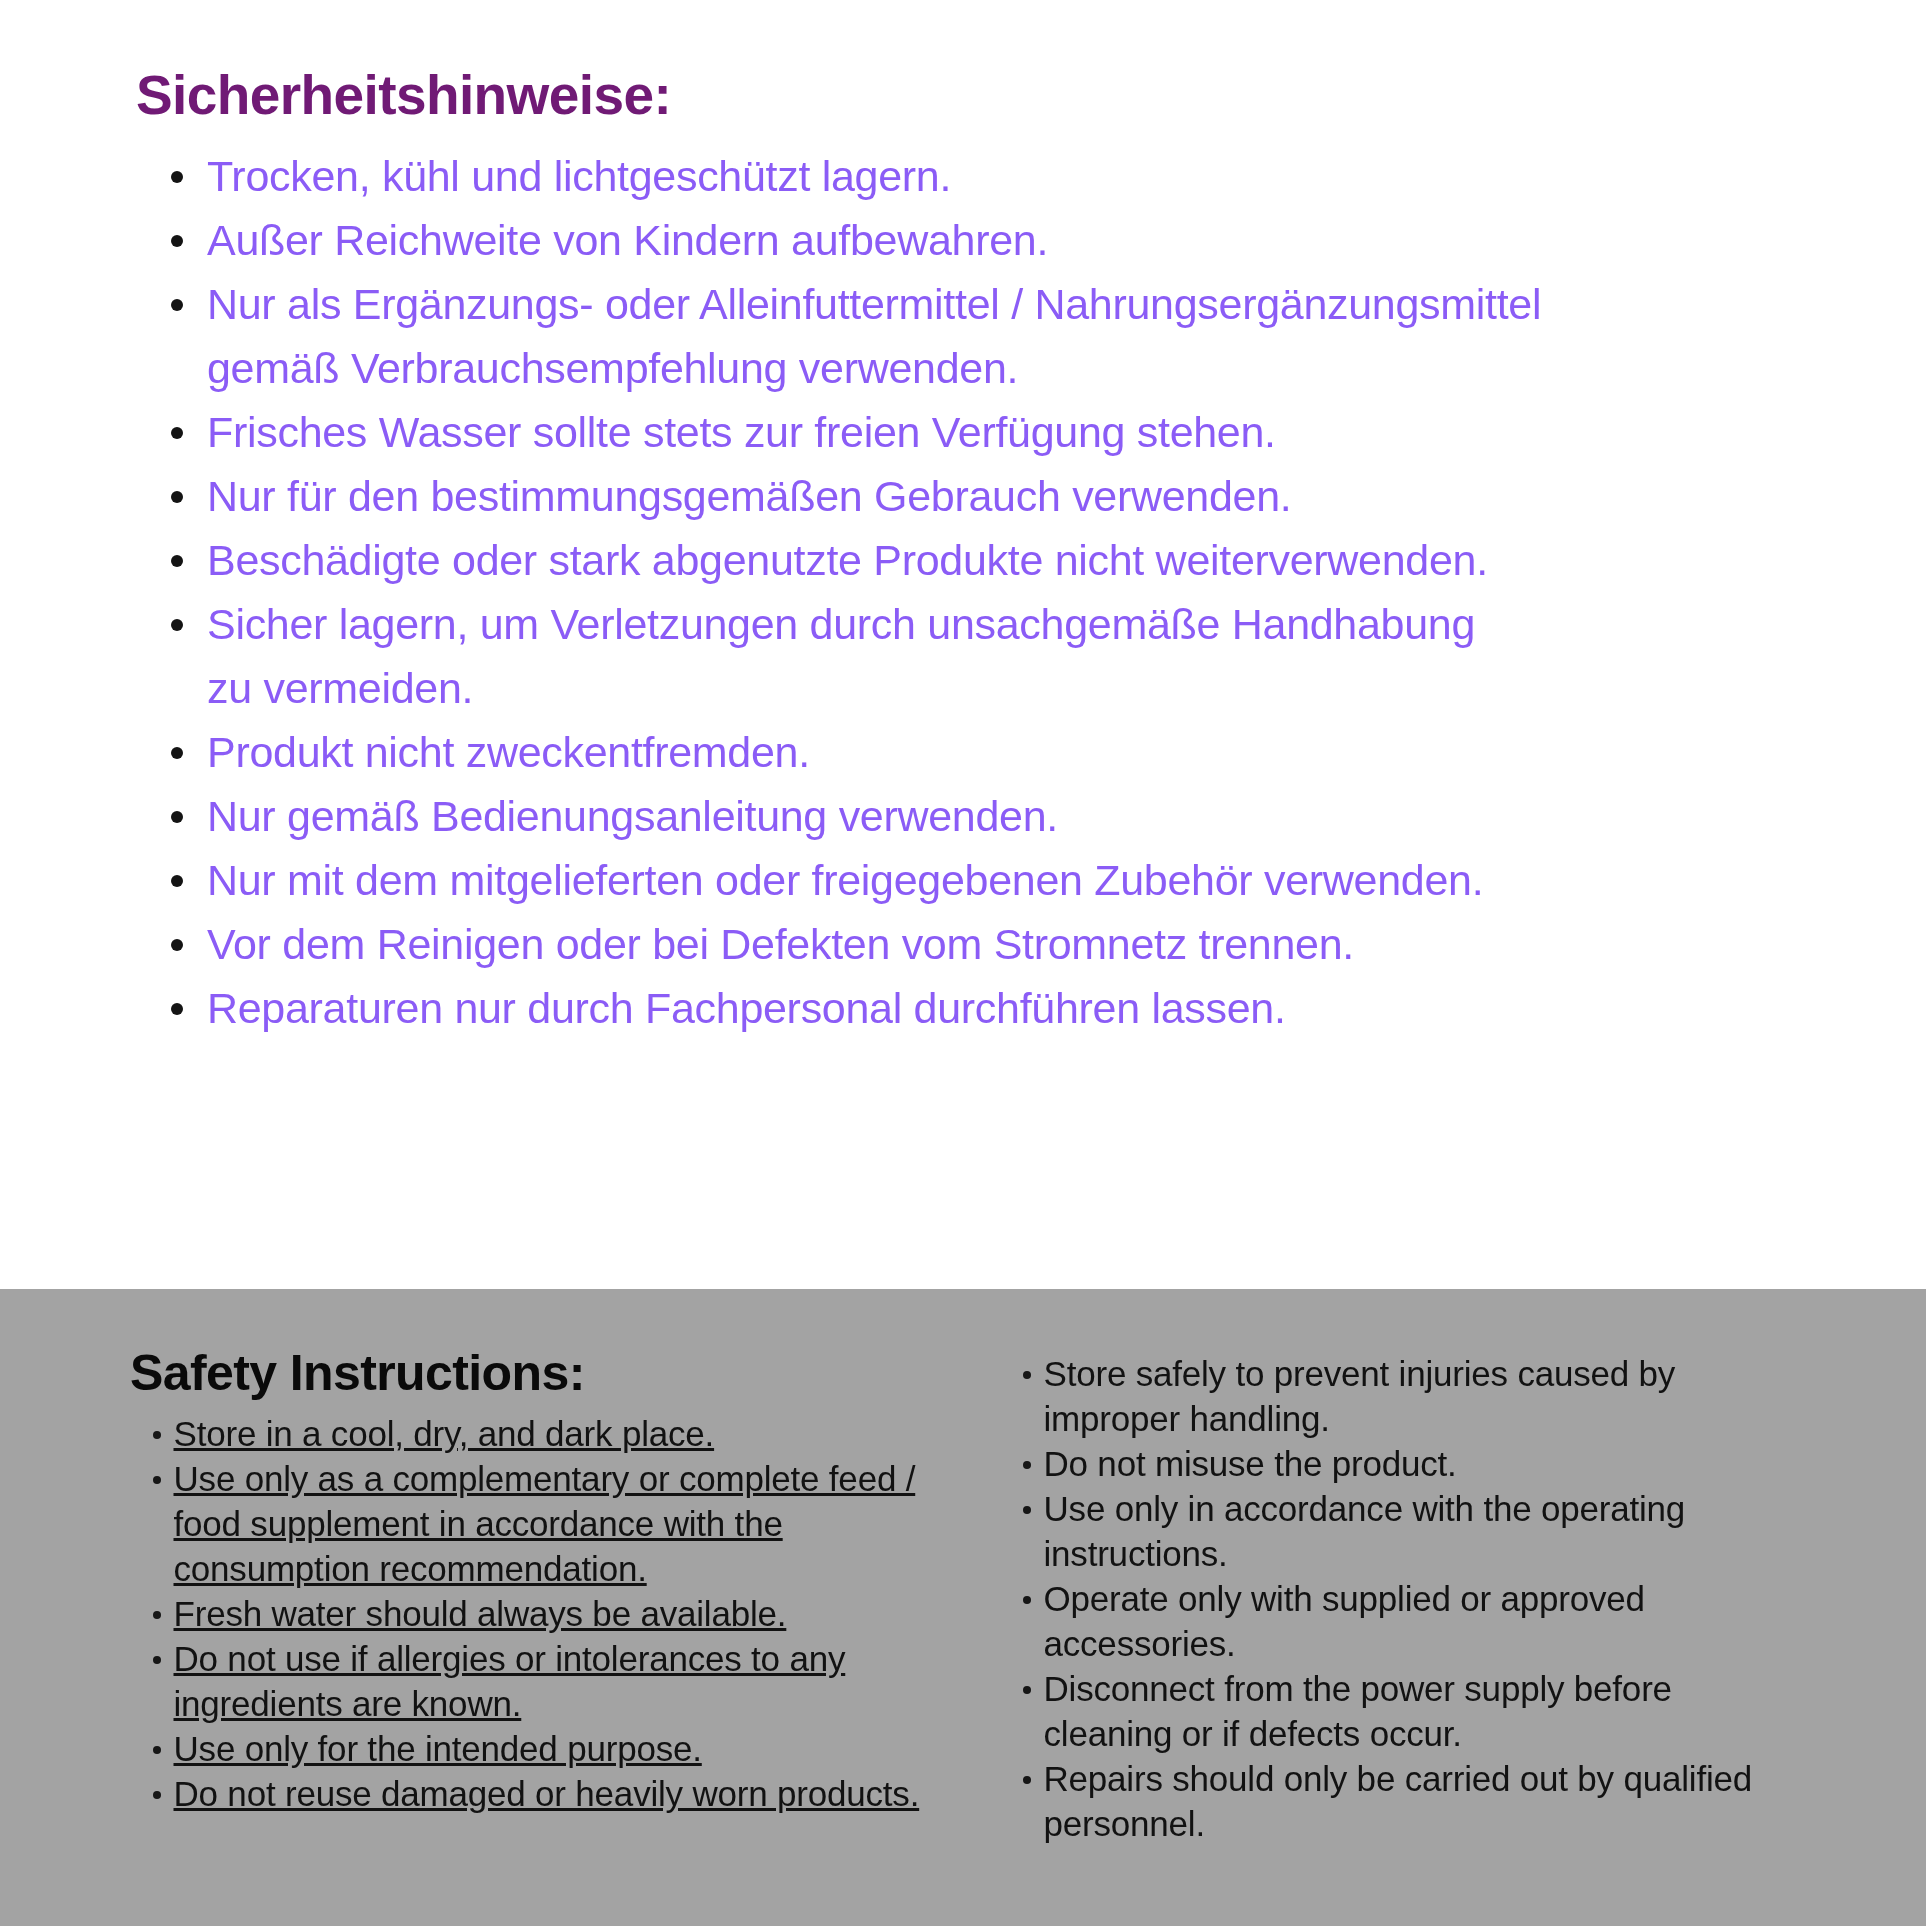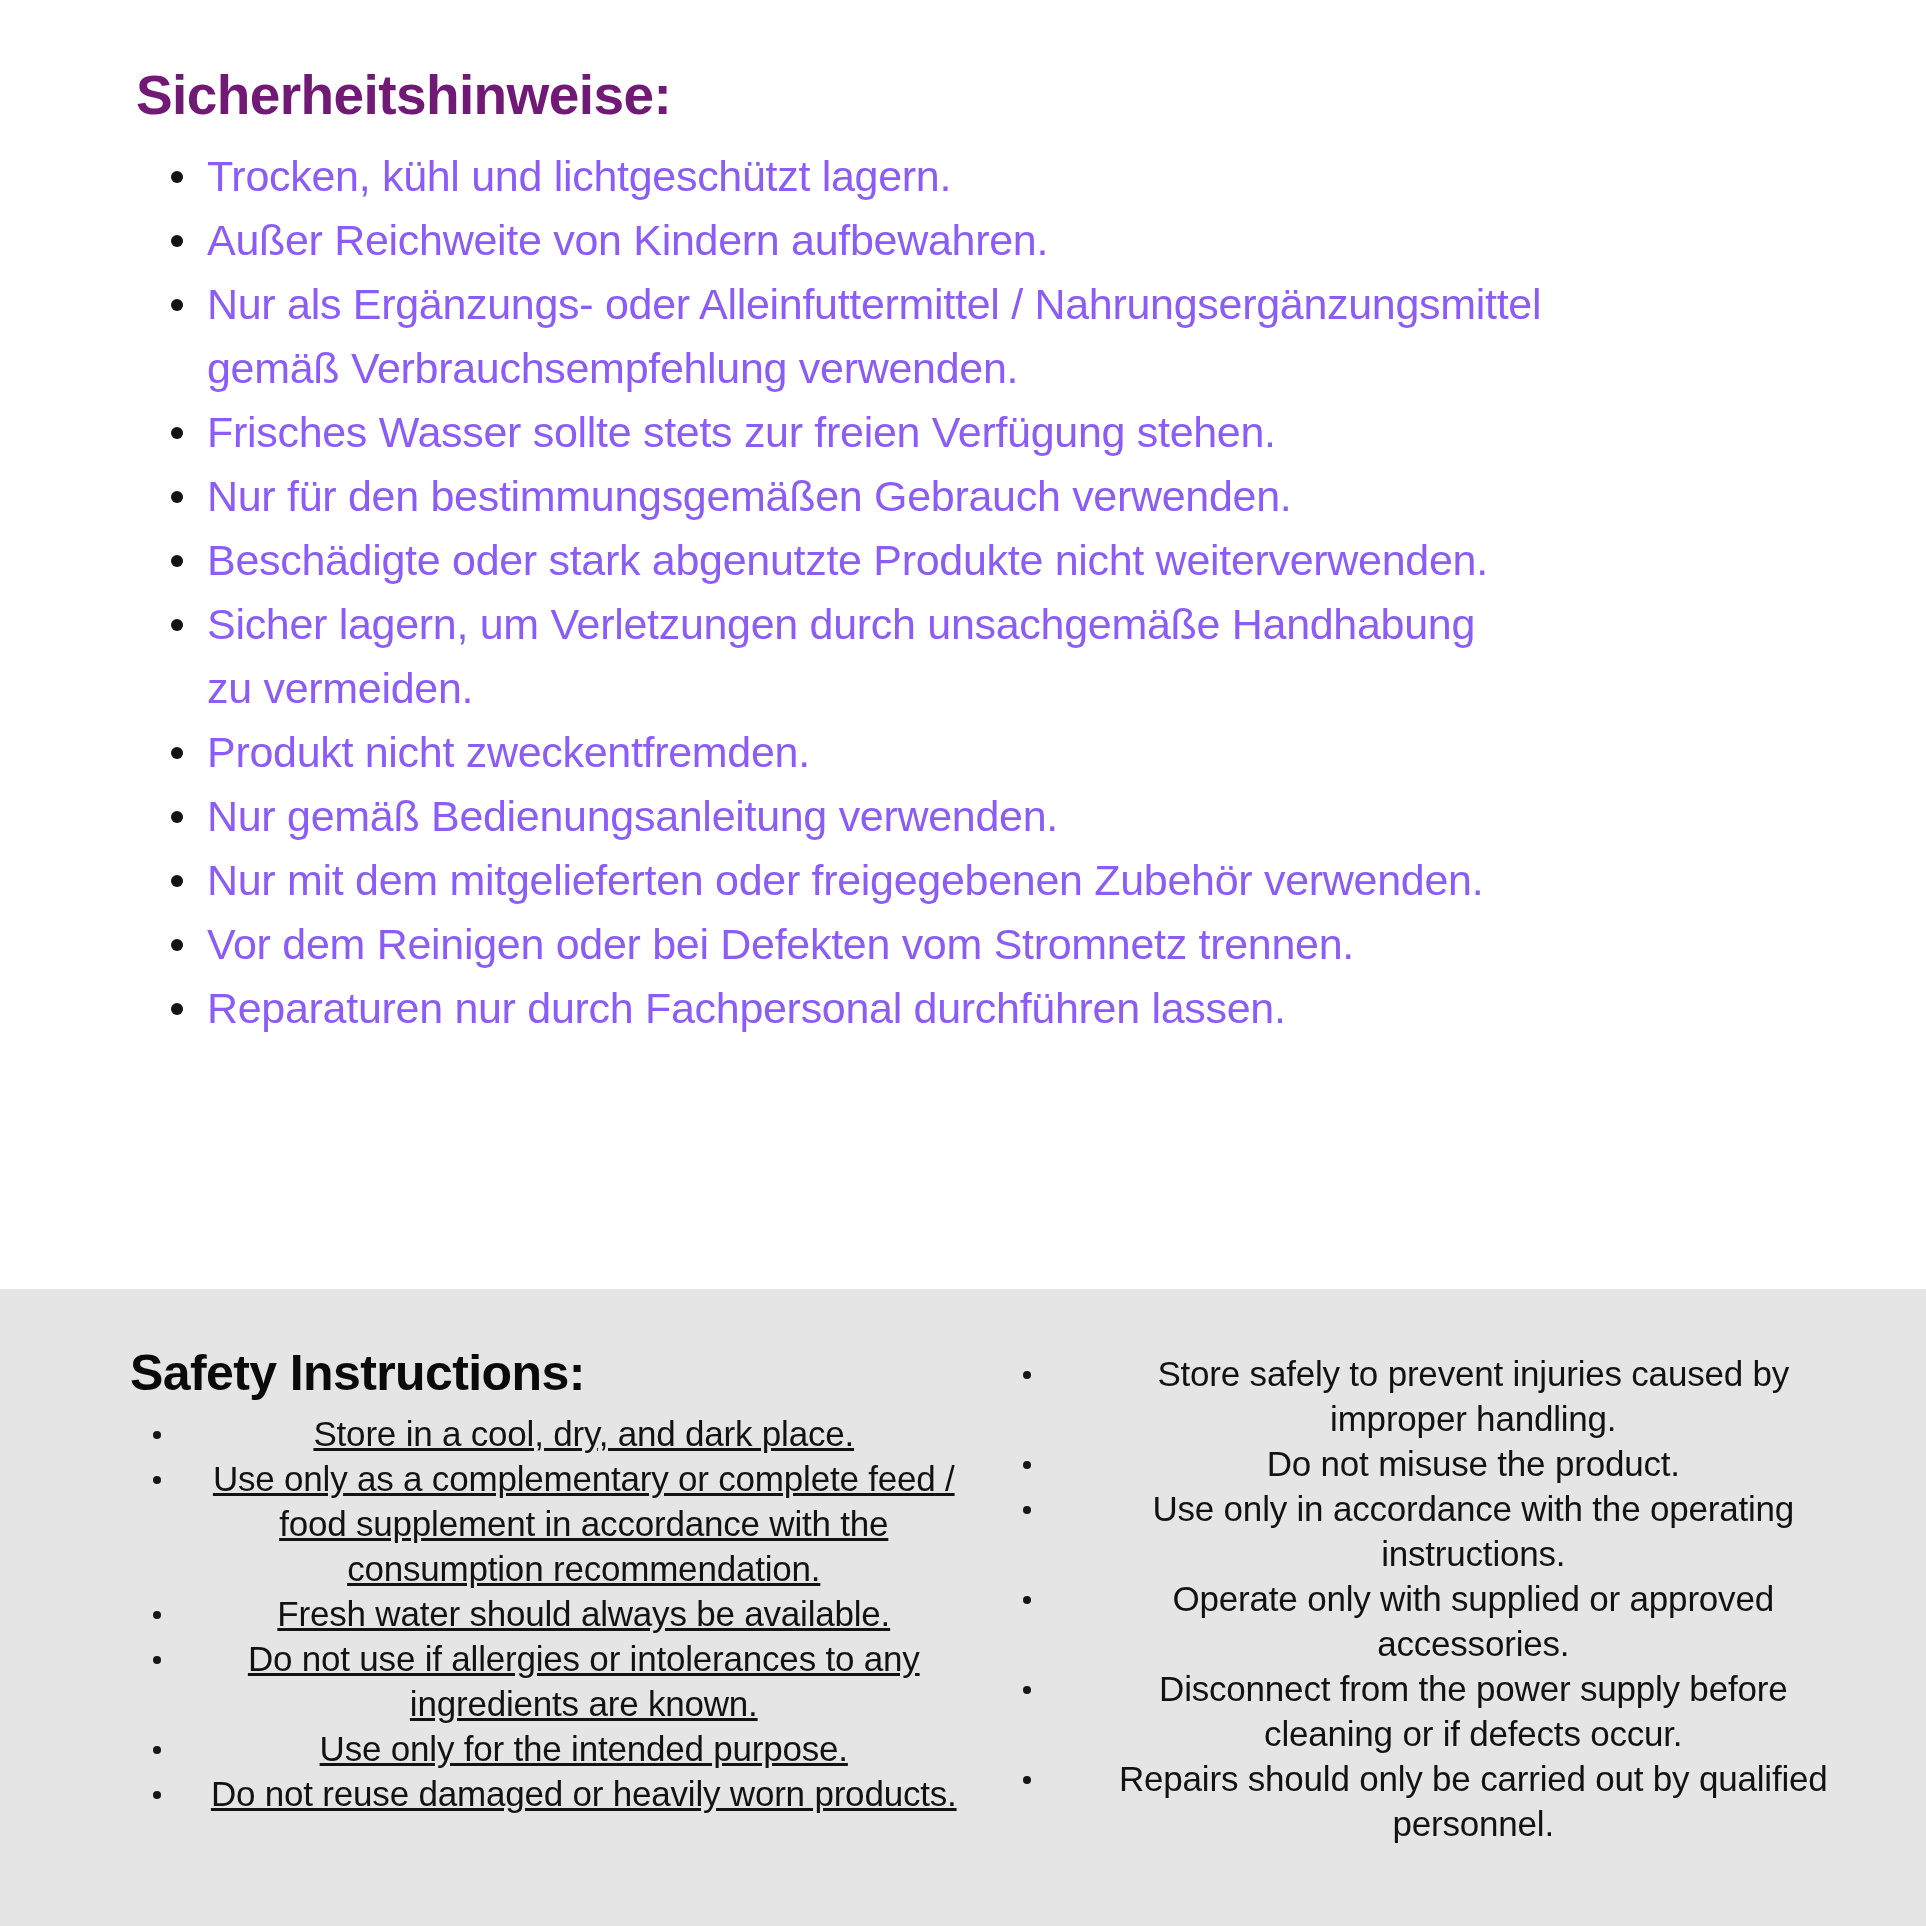--- a/index.html
+++ b/index.html
@@ -40,35 +40,34 @@
   .list-de li::before {
     content: "";
     position: absolute; left: 1.3px; top: 27px;
     width: 12.2px; height: 12.2px; border-radius: 50%;
     background: #141414;
   }
 
   
   .section-en {
     position: absolute; left: 0; top: 1289px; width: 1926px; height: 638px;
-    background: #e5e5e5;
+    background: #a3a3a3;
   }
   .title-en {
     position: absolute; left: 130px; top: 56px;
     margin: 0;
     font-size: 50px; line-height: 56px; font-weight: 700;
     color: #0a0a0a; letter-spacing: -0.6px;
   }
   .list-en {
     margin: 0; padding: 0; list-style: none;
     position: absolute;
     font-size: 35px; line-height: 45px;
     letter-spacing: -0.2px;
     color: #121212;
-    text-align: center;
   }
   .list-en li {
     position: relative;
     padding-left: 20.5px;
     white-space: pre-line;
   }
   .list-en li::before {
     content: "";
     position: absolute; left: 0; top: 20px;
     width: 8.3px; height: 8.3px; border-radius: 50%;

